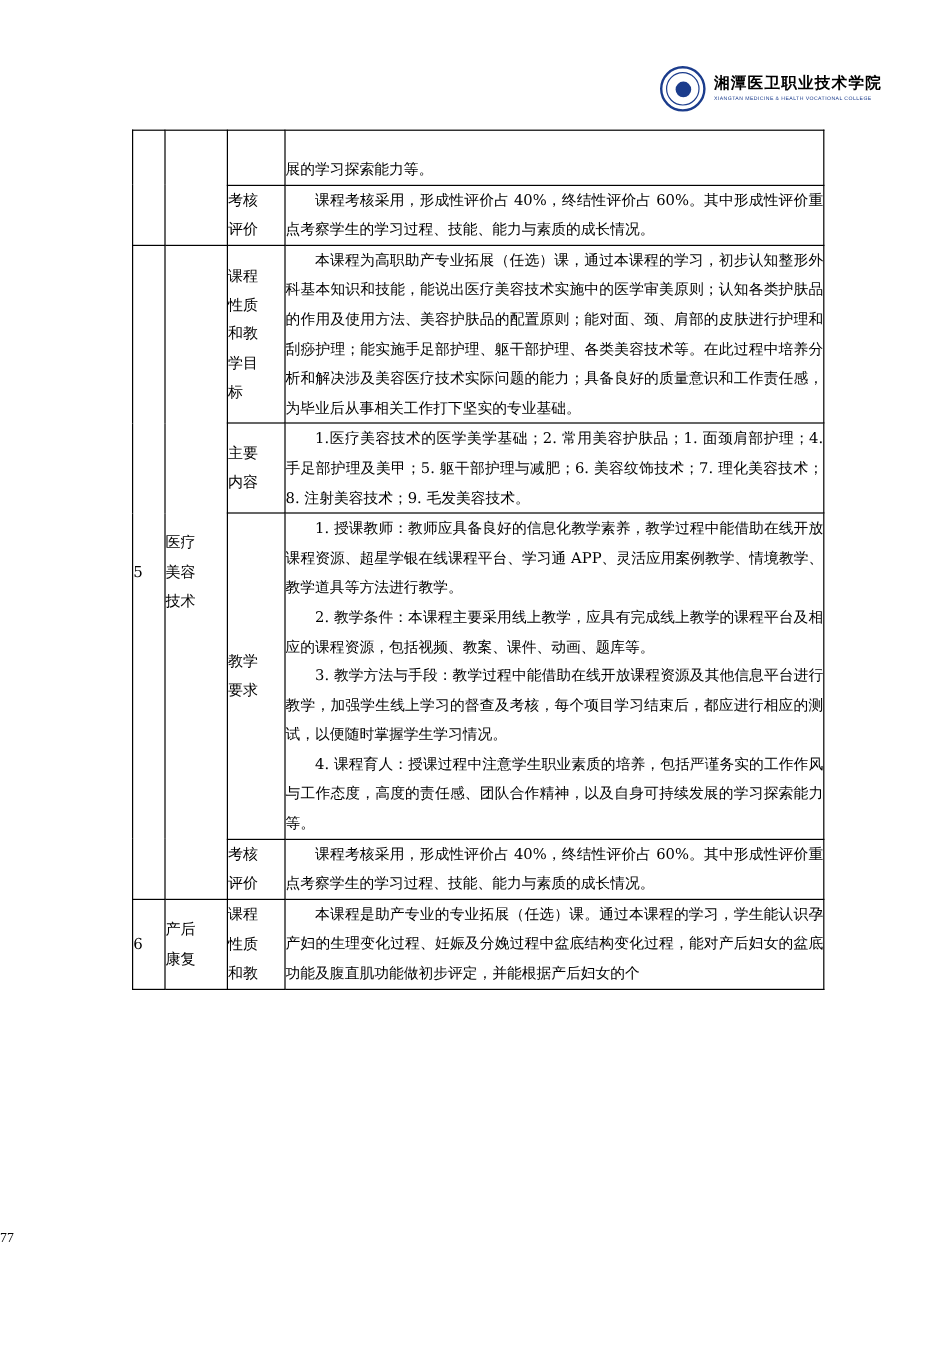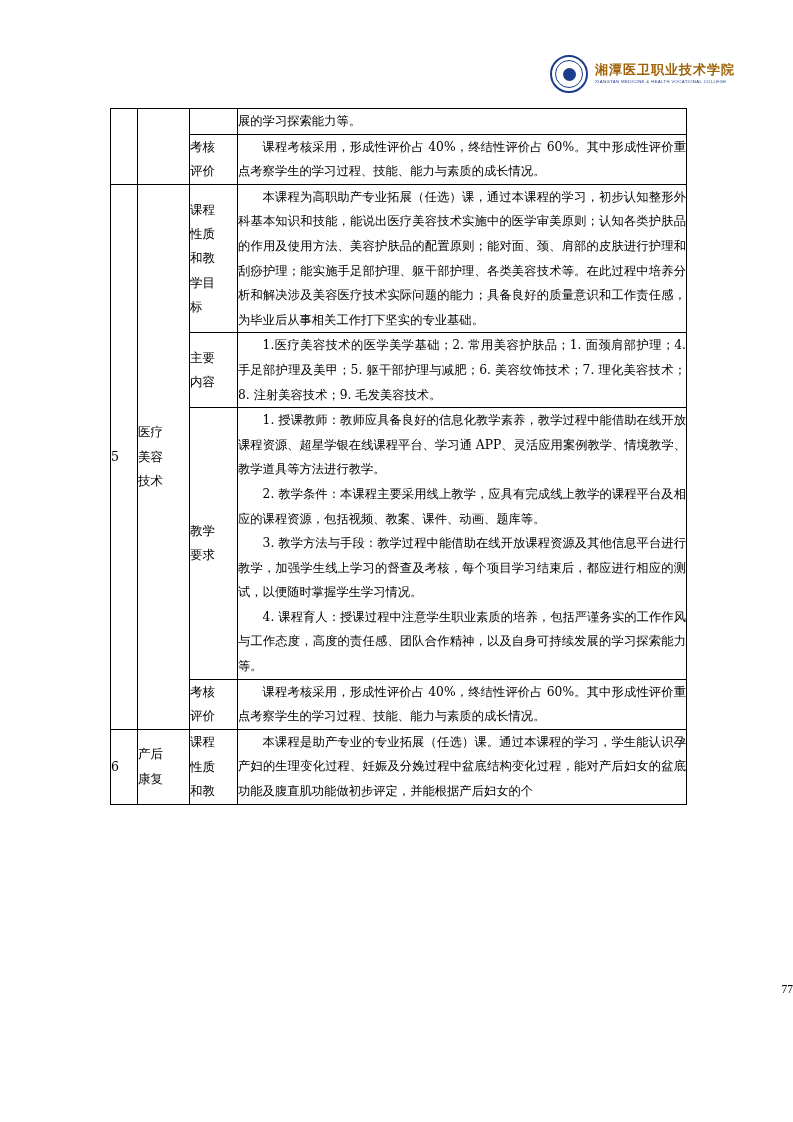--- a/index.html
+++ b/index.html
@@ -58,24 +58,24 @@
     background: #1b3c8c;
   }
   .logo-texts {
     display: flex;
     flex-direction: column;
     justify-content: center;
     line-height: 1.15;
   }
   .logo-cn {
     font-size: 13px;
-    color: #a16207;
+    color: #000000;
     font-weight: bold;
     letter-spacing: 1px;
-    font-family: Liberation Sans, sans-serif;
+    font-family: Liberation Mono, monospace;
   }
   .logo-en {
     font-size: 4.3px;
     color: #1b3c8c;
     letter-spacing: 0.35px;
     font-family: "Liberation Sans", sans-serif;
     margin-top: 2px;
   }
 
   table.doc-table {
@@ -117,30 +117,30 @@
     text-justify: inter-ideograph;
     font-family: "DejaVu Serif", serif;
     padding: 5px 8px 5px 9px;
   }
   .cell-body p {
     margin: 0;
     text-indent: 2em;
   }
   .cell-body p.noindent {
     text-indent: 0;
+    margin-top: 20px;
   }
   .page-number {
     position: absolute;
     left: 0;
     right: 0;
-    top: 983px;
-    text-align: right;
+    top: 1026px;
+    text-align: left;
     font-size: 11.5px;
     font-family: "Liberation Serif", serif;
-    padding-left: 33px;
   }
 </style>
 </head>
 <body>
 
 <div class="page">
 
   <div class="logo-area">
     <div class="logo-seal"></div>
     <div class="logo-texts">

